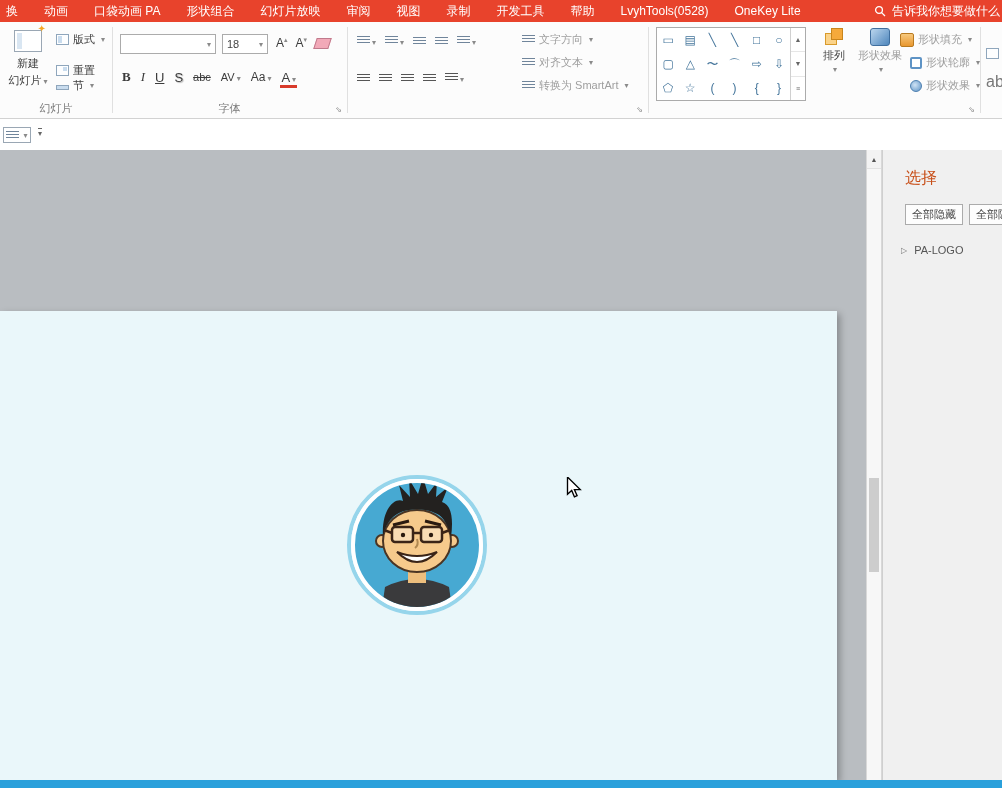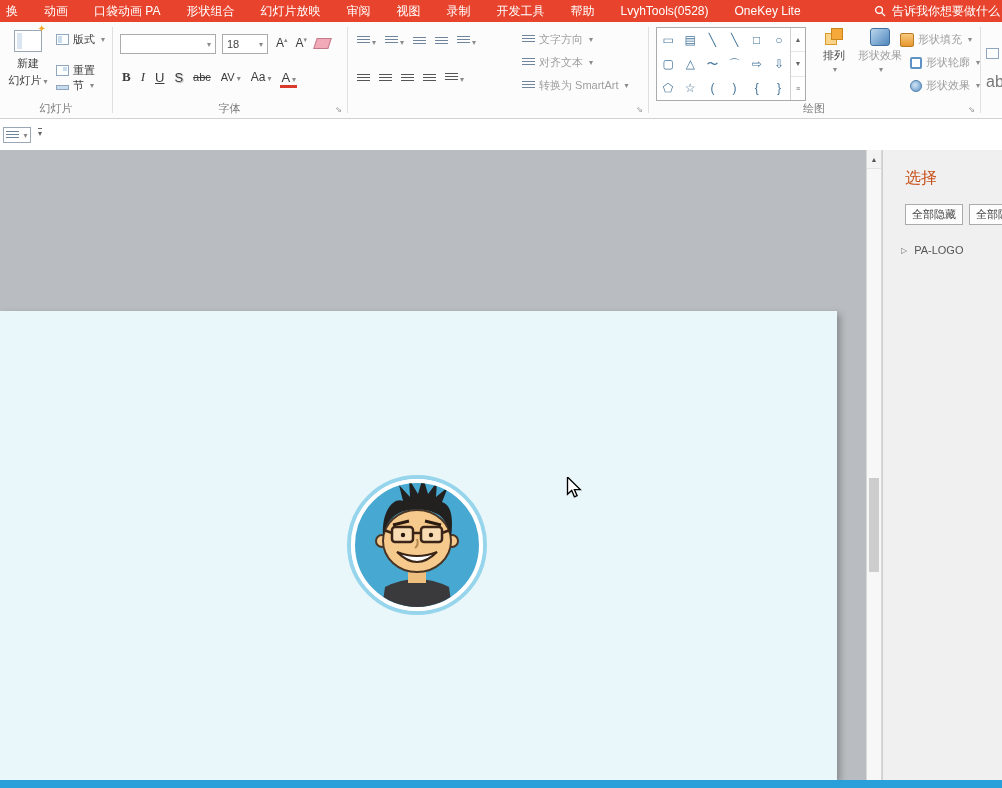--- a/index.html
+++ b/index.html
@@ -275,21 +275,20 @@
     <div class="stack-btn disabled" style="left:262px;top:33px">
       <span class="outline-ic"></span>
       <span>形状轮廓</span>
       <span class="crt">▾</span>
     </div>
     <div class="stack-btn disabled" style="left:262px;top:56px">
       <span class="effects-ic"></span>
       <span>形状效果</span>
       <span class="crt">▾</span>
     </div>
-    <div class="grouplabel">绘图</div>
     <div class="launcher">⇘</div>
   </div>
   <div class="vsep" style="left:980px"></div>
 
   <div class="edge-icons">
     <span class="mi"></span>
     <span style="font-size:16px">ab</span>
   </div>
 </div>
 

